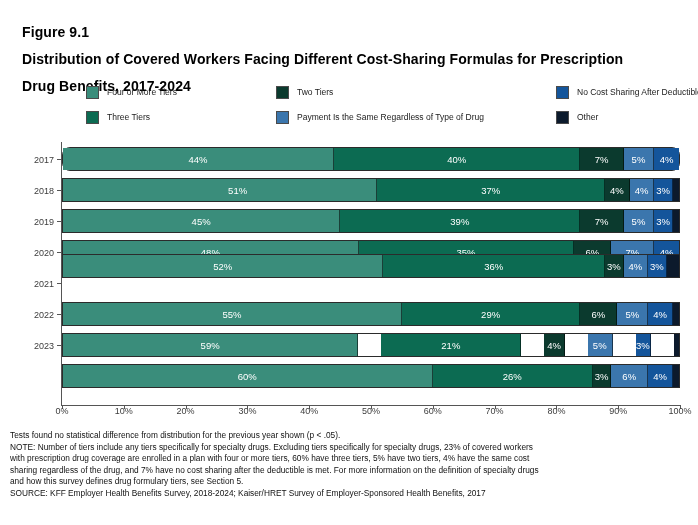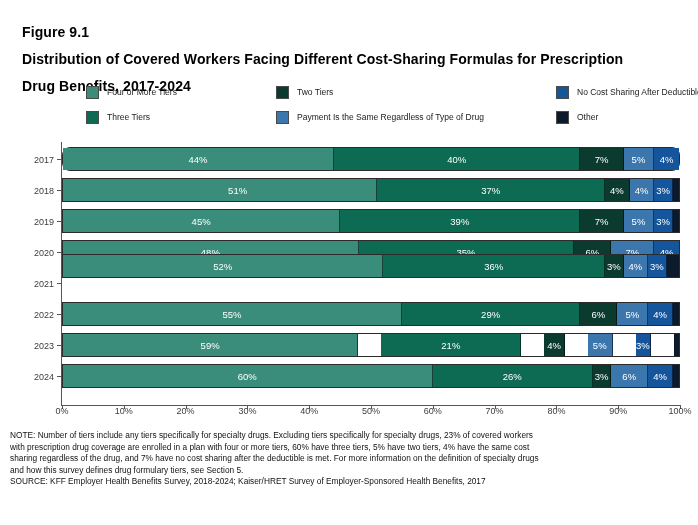--- a/index.html
+++ b/index.html
@@ -340,24 +340,20 @@
       <div class="seg" style="width: 24.72px; background: rgb(11, 58, 46);">
         <span>4%</span>
       </div>
       <div class="seg" style="width: 30.9px; background: rgb(59, 118, 173);">
         <span>5%</span>
       </div>
       <div class="seg" style="width: 18.54px; background: rgb(20, 85, 155);">
         <span>3%</span>
       </div>
       <div class="seg" style="width: 6.18px; background: rgb(12, 26, 44);"></div>
-    </div>
-    <div class="y-tick-row" style="top: 221px;">
-      <span class="y-tick-label">2024</span>
-      <span class="y-tick-mark"></span>
     </div>
     <div class="bar-row" style="top: 224px;">
       <div class="seg" style="width: 370.8px; background: rgb(58, 141, 123);">
         <span>60%</span>
       </div>
       <div class="seg" style="width: 160.68px; background: rgb(12, 107, 82);">
         <span>26%</span>
       </div>
       <div class="seg" style="width: 18.54px; background: rgb(11, 58, 46);">
         <span>3%</span>
@@ -388,18 +384,19 @@
     <div class="x-tick" style="left: 494.6px;">70%</div>
     <div class="x-tick-mark" style="left: 556.4px;"></div>
     <div class="x-tick" style="left: 556.4px;">80%</div>
     <div class="x-tick-mark" style="left: 618.2px;"></div>
     <div class="x-tick" style="left: 618.2px;">90%</div>
     <div class="x-tick-mark" style="left: 680px;"></div>
     <div class="x-tick" style="left: 680px;">100%</div>
   </div>
 
 <div id="footnotes">
+  <div class="fn">Tests found no statistical difference from distribution for the previous year shown (p &lt; .05).</div>
   <div class="fn">NOTE: Number of tiers include any tiers specifically for specialty drugs. Excluding tiers specifically for specialty drugs, 23% of covered workers</div>
   <div class="fn">with prescription drug coverage are enrolled in a plan with four or more tiers, 60% have three tiers, 5% have two tiers, 4% have the same cost</div>
   <div class="fn">sharing regardless of the drug, and 7% have no cost sharing after the deductible is met. For more information on the definition of specialty drugs</div>
   <div class="fn">and how this survey defines drug formulary tiers, see Section 5.</div>
   <div class="fn">SOURCE: KFF Employer Health Benefits Survey, 2018-2024; Kaiser/HRET Survey of Employer-Sponsored Health Benefits, 2017</div>
 </div>
 
 </body></html>

